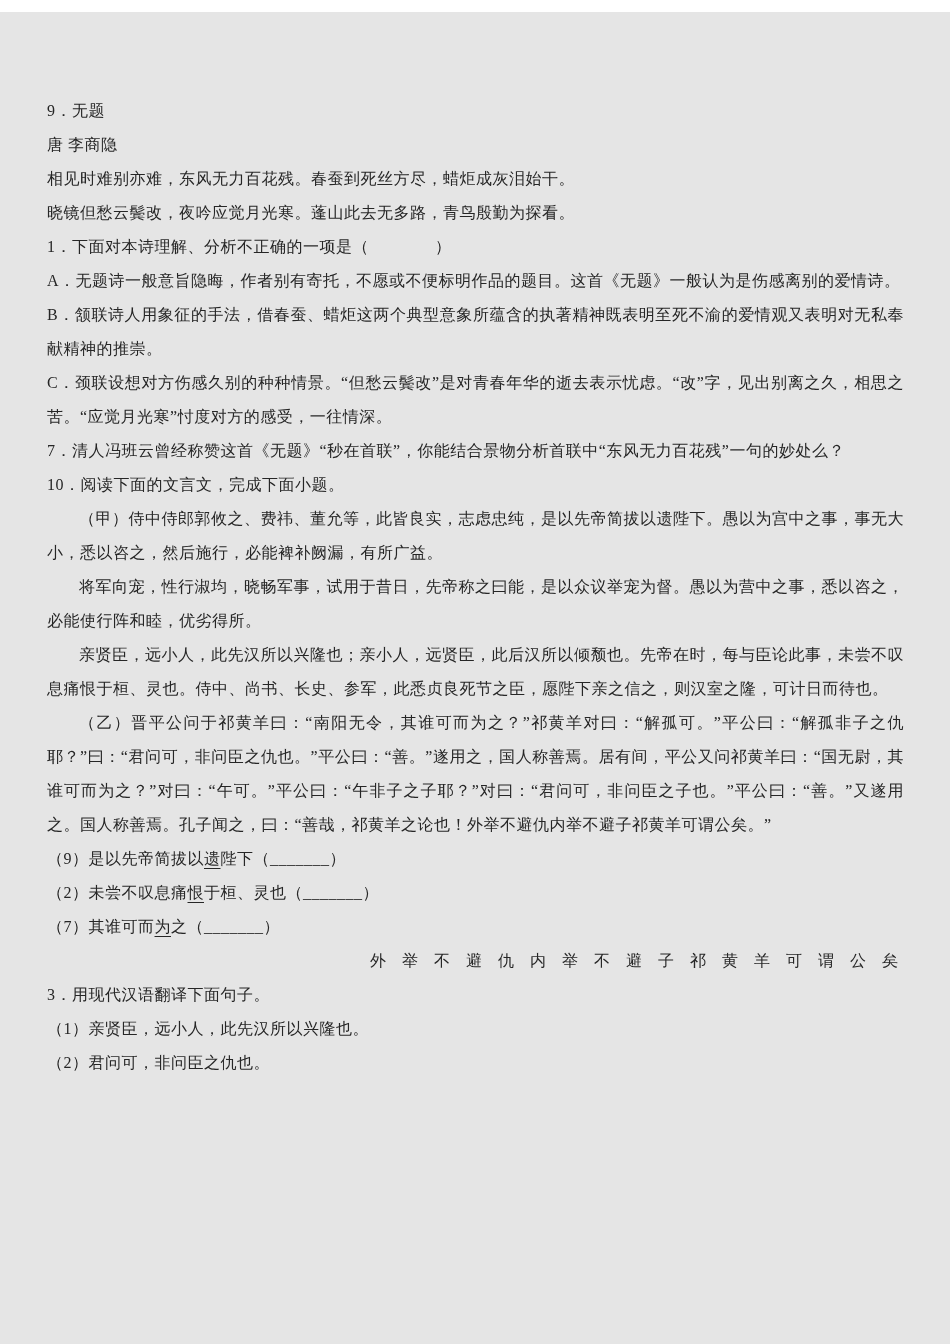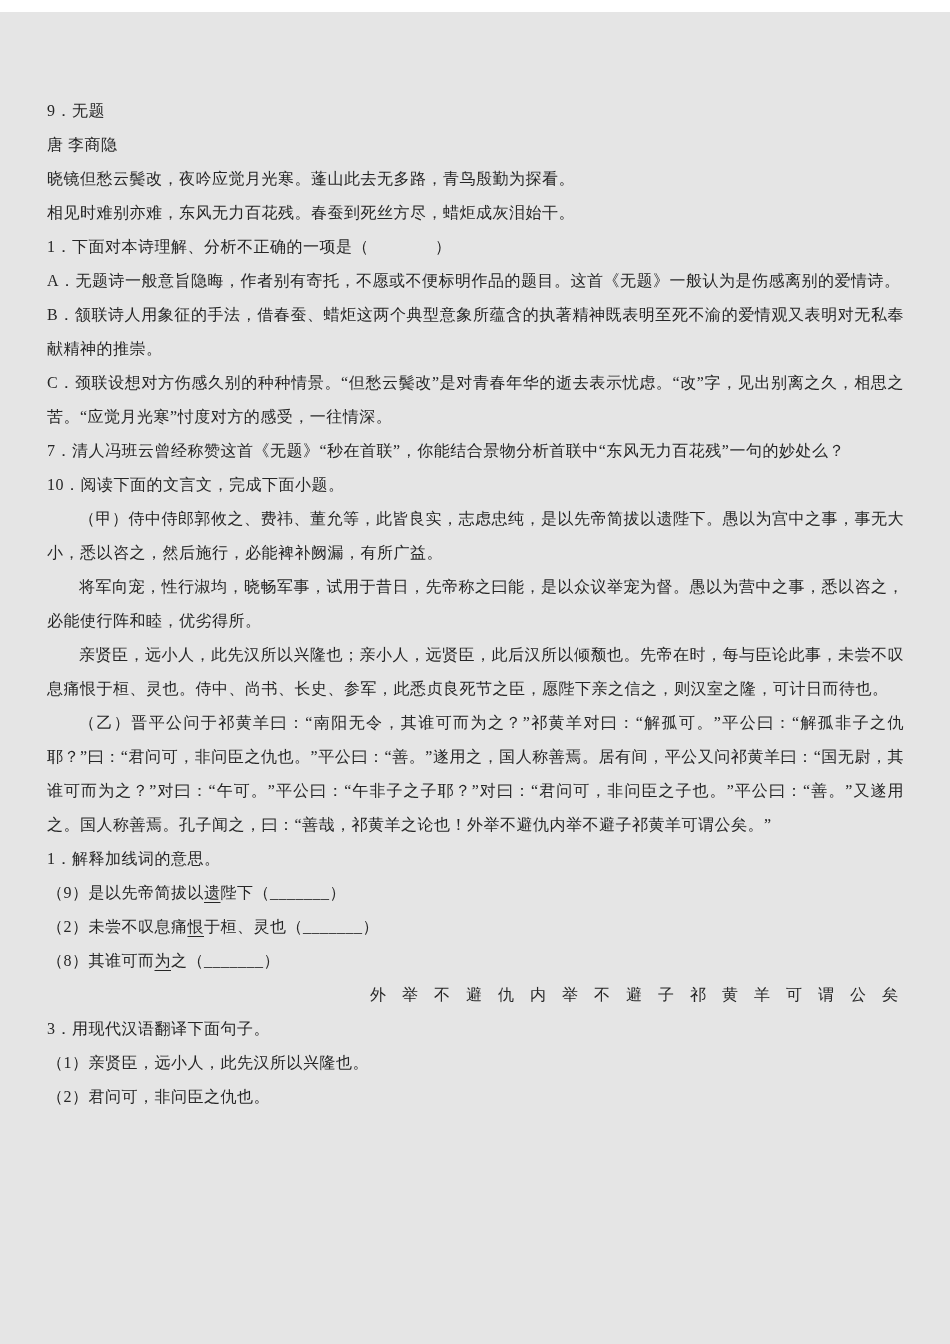--- a/index.html
+++ b/index.html
@@ -29,34 +29,33 @@
     text-underline-offset: 4px;
   }
 </style>
 </head>
 <body>
 
 <div class="page">
   <div class="doc-body">
       <p class="para"><span>9．无题</span></p>
       <p class="para"><span>唐  李商隐</span></p>
+      <p class="para"><span>相见时难别亦难，东风无力百花残。春蚕到死丝方尽，蜡炬成灰泪始干。</span></p>
       <p class="para"><span>晓镜但愁云鬓改，夜吟应觉月光寒。蓬山此去无多路，青鸟殷勤为探看。</span></p>
-      <p class="para"><span>相见时难别亦难，东风无力百花残。春蚕到死丝方尽，蜡炬成灰泪始干。</span></p>
       <p class="para"><span>1．下面对本诗理解、分析不正确的一项是（　　　　）</span></p>
       <p class="para"><span>A．无题诗一般意旨隐晦，作者别有寄托，不愿或不便标明作品的题目。这首《无题》一般认为是伤感离别的爱情诗。</span></p>
       <p class="para"><span>B．颔联诗人用象征的手法，借春蚕、蜡炬这两个典型意象所蕴含的执著精神既表明至死不渝的爱情观又表明对无私奉献精神的推崇。</span></p>
       <p class="para"><span>C．颈联设想对方伤感久别的种种情景。“但愁云鬓改”是对青春年华的逝去表示忧虑。“改”字，见出别离之久，相思之苦。“应觉月光寒”忖度对方的感受，一往情深。</span></p>
       <p class="para"><span>7．清人冯班云曾经称赞这首《无题》“秒在首联”，你能结合景物分析首联中“东风无力百花残”一句的妙处么？</span></p>
       <p class="para"><span>10．阅读下面的文言文，完成下面小题。</span></p>
       <p class="para indent"><span>（甲）侍中侍郎郭攸之、费祎、董允等，此皆良实，志虑忠纯，是以先帝简拔以遗陛下。愚以为宫中之事，事无大小，悉以咨之，然后施行，必能裨补阙漏，有所广益。</span></p>
       <p class="para indent"><span>将军向宠，性行淑均，晓畅军事，试用于昔日，先帝称之曰能，是以众议举宠为督。愚以为营中之事，悉以咨之，必能使行阵和睦，优劣得所。</span></p>
       <p class="para indent"><span>亲贤臣，远小人，此先汉所以兴隆也；亲小人，远贤臣，此后汉所以倾颓也。先帝在时，每与臣论此事，未尝不叹息痛恨于桓、灵也。侍中、尚书、长史、参军，此悉贞良死节之臣，愿陛下亲之信之，则汉室之隆，可计日而待也。</span></p>
       <p class="para indent"><span>（乙）晋平公问于祁黄羊曰：“南阳无令，其谁可而为之？”祁黄羊对曰：“解孤可。”平公曰：“解孤非子之仇耶？”曰：“君问可，非问臣之仇也。”平公曰：“善。”遂用之，国人称善焉。居有间，平公又问祁黄羊曰：“国无尉，其谁可而为之？”对曰：“午可。”平公曰：“午非子之子耶？”对曰：“君问可，非问臣之子也。”平公曰：“善。”又遂用之。国人称善焉。孔子闻之，曰：“善哉，祁黄羊之论也！外举不避仇内举不避子祁黄羊可谓公矣。”</span></p>
-      <p class="para"><span>1．解释加线词的意思。</span></p>
       <p class="para"><span>（9）是以先帝简拔以</span><span class="u">遗</span><span>陛下（_______）</span></p>
       <p class="para"><span>（2）未尝不叹息痛</span><span class="u">恨</span><span>于桓、灵也（_______）</span></p>
-      <p class="para"><span>（8）其谁可而</span><span class="u">为</span><span>之（_______）</span></p>
+      <p class="para"><span>（7）其谁可而</span><span class="u">为</span><span>之（_______）</span></p>
       <p class="para spaced"><span>外 举 不 避 仇 内 举 不 避 子 祁 黄 羊 可 谓 公 矣</span></p>
       <p class="para"><span>3．用现代汉语翻译下面句子。</span></p>
       <p class="para"><span>（1）亲贤臣，远小人，此先汉所以兴隆也。</span></p>
       <p class="para"><span>（2）君问可，非问臣之仇也。</span></p>
     </div>
 </div>
 
 </body></html>

